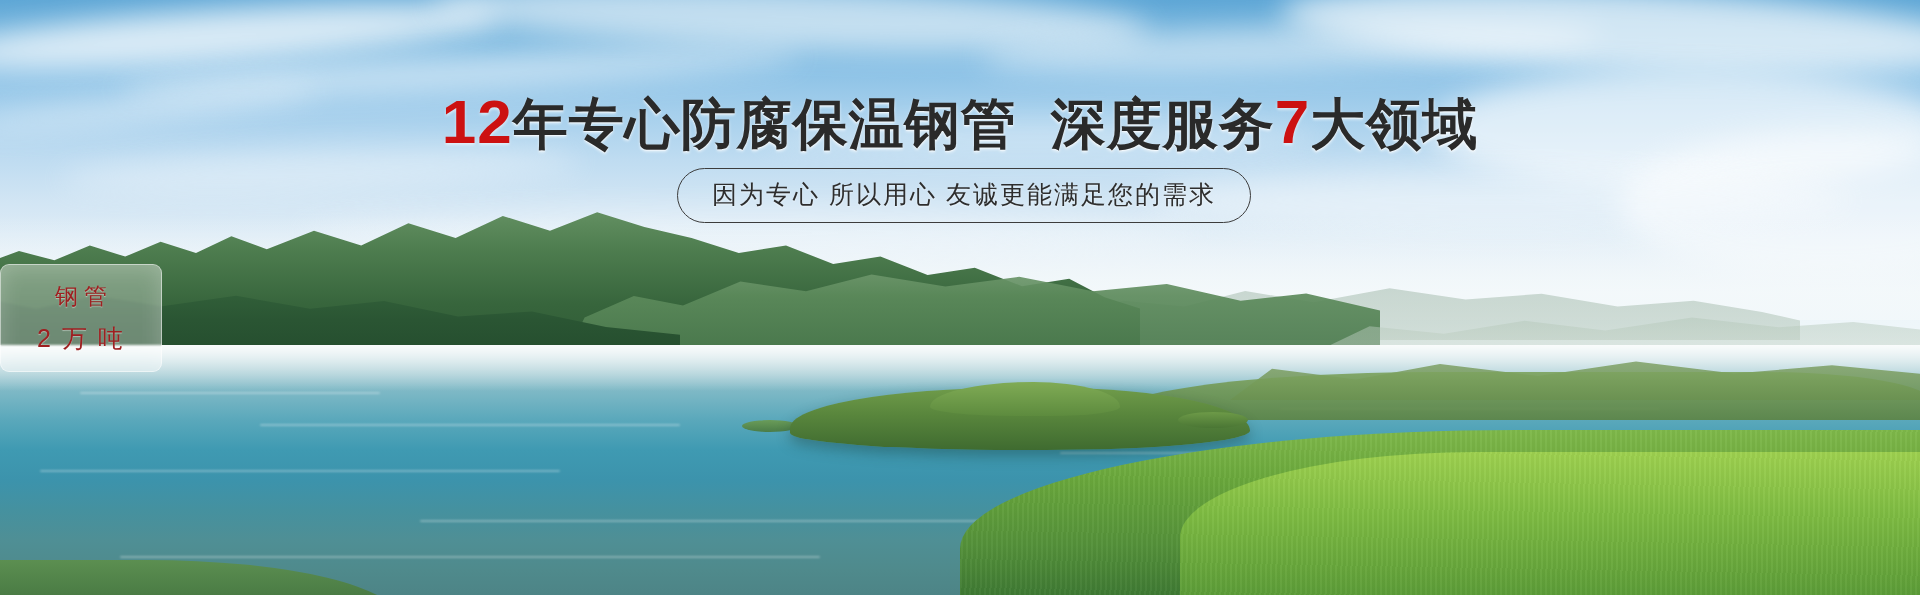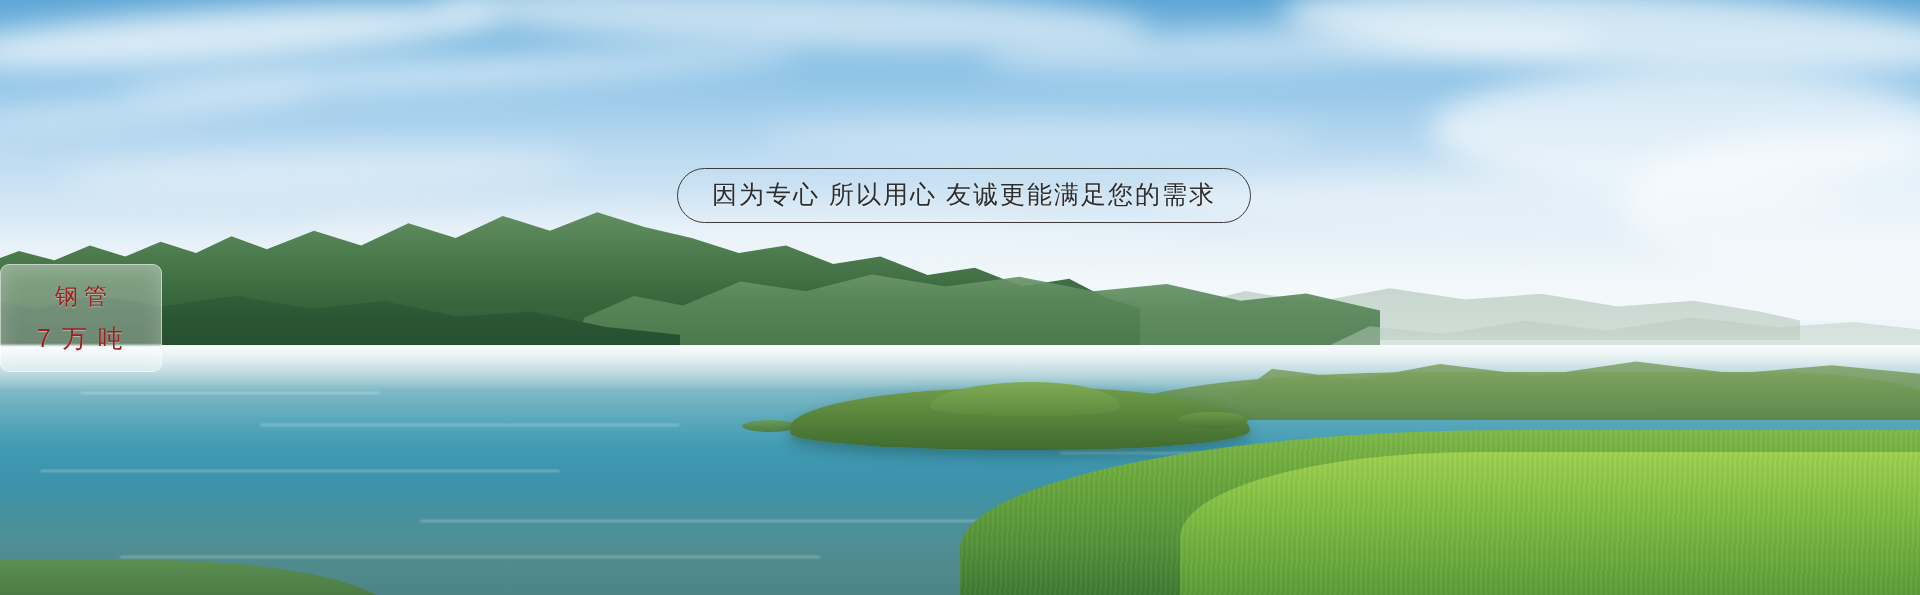--- a/index.html
+++ b/index.html
@@ -260,29 +260,32 @@
   <div class="marsh2"></div>
   <div class="islet islet-b"></div>
   <div class="island"></div>
   <div class="island2"></div>
   <div class="islet islet-a"></div>
   <div class="grass-fg"></div>
   <div class="grass-fg2"></div>
   <div class="grass-texture"></div>
   <div class="bank-left"></div>
 
+  <div class="headline">
+    <span class="num">12</span><span>年专心防腐保温钢管</span><span class="gap"></span><span>深度服务</span><span class="num">7</span><span>大领域</span>
+  </div>
 
   <div class="tagline-wrap">
     <span class="tagline">因为专心 所以用心  友诚更能满足您的需求</span>
   </div>
 
   <div class="stats">
 
     <div class="stat-card">
       <div class="stat-label">钢管</div>
-      <div class="stat-value"><span>7 万 吨</span></div>
+      <div class="stat-value"><span>2 万 吨</span></div>
     </div>
 
 
 
   </div>
 
 </div>
 
 </body></html>

